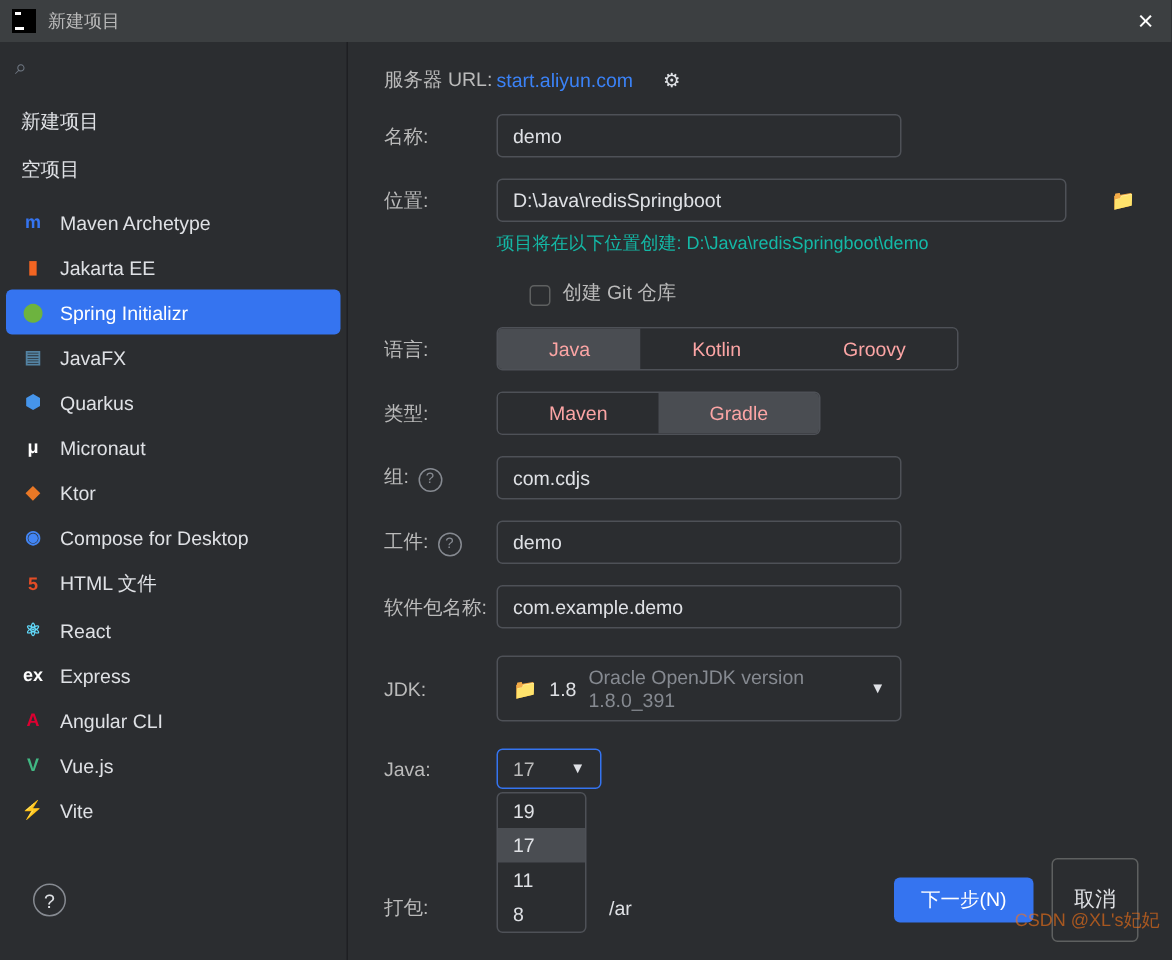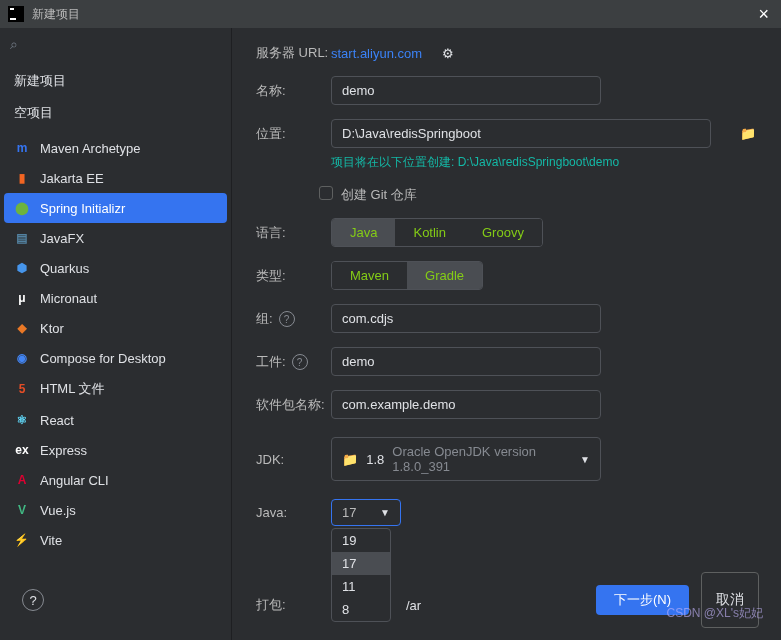--- a/index.html
+++ b/index.html
@@ -21,41 +21,41 @@
     .gen-icon { width: 16px; height: 16px; display: flex; align-items: center; justify-content: center; font-weight: bold; font-size: 12px; }
     .main { flex: 1; padding: 16px 24px; position: relative; overflow: visible; }
     .form-row { display: flex; align-items: center; margin-bottom: 14px; }
     .form-label { width: 75px; color: #bababa; font-size: 13px; flex-shrink: 0; }
     .form-url { color: #3b82f6; margin-right: 20px; }
     .gear-icon { color: #dfe1e5; }
     .text-input { background: #2b2d30; border: 1px solid #4e5157; color: #dfe1e5; padding: 6px 10px; border-radius: 4px; width: 270px; font-size: 13px; }
     .text-input.wide { width: 380px; }
     .folder-icon { margin-left: auto; color: #dfe1e5; }
     .hint { color: #14b8a6; font-size: 12px; margin-left: 75px; margin-top: -8px; margin-bottom: 15px; }
-    .checkbox-row { display: flex; align-items: flex-start; gap: 8px; margin-left: 63px; margin-bottom: 14px; }
+    .checkbox-row { display: flex; align-items: flex-end; gap: 8px; margin-left: 97px; margin-bottom: 14px; }
     .checkbox { width: 14px; height: 14px; border: 1px solid #5e6060; border-radius: 3px; }
     .segment { display: flex; border: 1px solid #4e5157; border-radius: 4px; overflow: hidden; }
-    .segment-btn { padding: 6px 18px; background: #2b2d30; color: #84cc16; cursor: pointer; border: none; font-size: 13px; }
+    .segment-btn { padding: 6px 34px; background: #2b2d30; color: #fca5a5; cursor: pointer; border: none; font-size: 13px; }
     .segment-btn.active { background: #4a4d52; }
     .help-icon { width: 16px; height: 16px; border: 1.5px solid #868a91; border-radius: 50%; display: inline-flex; align-items: center; justify-content: center; font-size: 10px; color: #868a91; margin-left: 6px; }
     .jdk-select { display: flex; align-items: center; background: #2b2d30; border: 1px solid #4e5157; border-radius: 4px; padding: 6px 10px; width: 270px; gap: 8px; }
     .jdk-icon { color: #dfe1e5; }
     .jdk-text { color: #dfe1e5; }
     .jdk-version { color: #868a91; flex: 1; }
     .dropdown-arrow { color: #dfe1e5; font-size: 10px; }
     .java-select { display: flex; align-items: center; background: #2b2d30; border: 1px solid #3574f0; border-radius: 4px; padding: 5px 10px; width: 70px; justify-content: space-between; }
     .dropdown-menu { position: absolute; background: #2b2d30; border: 1px solid #4e5157; border-radius: 4px; width: 60px; margin-top: 2px; z-index: 10; }
     .dropdown-item { padding: 4px 10px; color: #dfe1e5; cursor: pointer; }
     .dropdown-item.highlighted { background: #4a4d52; }
     .footer { position: absolute; bottom: 0; left: 0; right: 0; display: flex; justify-content: space-between; align-items: center; padding: 12px 22px; }
     .help-btn { width: 22px; height: 22px; border: 1.5px solid #868a91; border-radius: 50%; display: flex; align-items: center; justify-content: center; color: #dfe1e5; cursor: pointer; }
     .footer-right { display: flex; gap: 12px; align-items: center; }
     .primary-btn { background: #3574f0; color: #fff; padding: 6px 18px; border-radius: 4px; border: none; cursor: pointer; font-size: 13px; }
     .secondary-btn { background: transparent; color: #dfe1e5; padding: 18px 14px; border: 1px solid #5e6060; border-radius: 4px; cursor: pointer; font-size: 14px; }
-    .watermark { position: absolute; bottom: 18px; right: 18px; color: #c4b5fd; font-size: 12px; opacity: 0.6; pointer-events: none; }
+    .watermark { position: absolute; bottom: 18px; right: 8px; color: #f97316; font-size: 12px; opacity: 0.6; pointer-events: none; }
   </style>
 </head>
 <body>
 
 <div class="titlebar">
   <div class="titlebar-left">
     <div class="logo">
         <svg width="16" height="16">
           <rect width="16" height="16" fill="#000"></rect>
           <rect x="2" y="2" width="4" height="2" fill="#fff"></rect>

